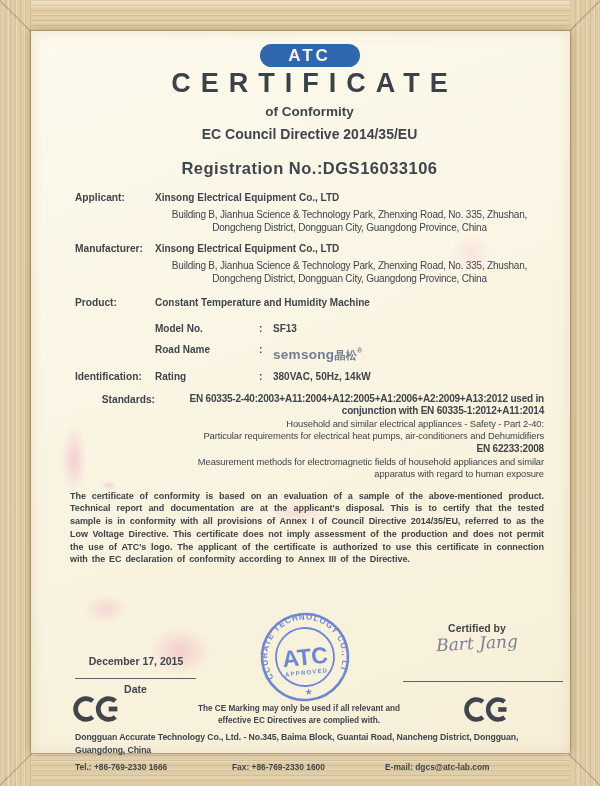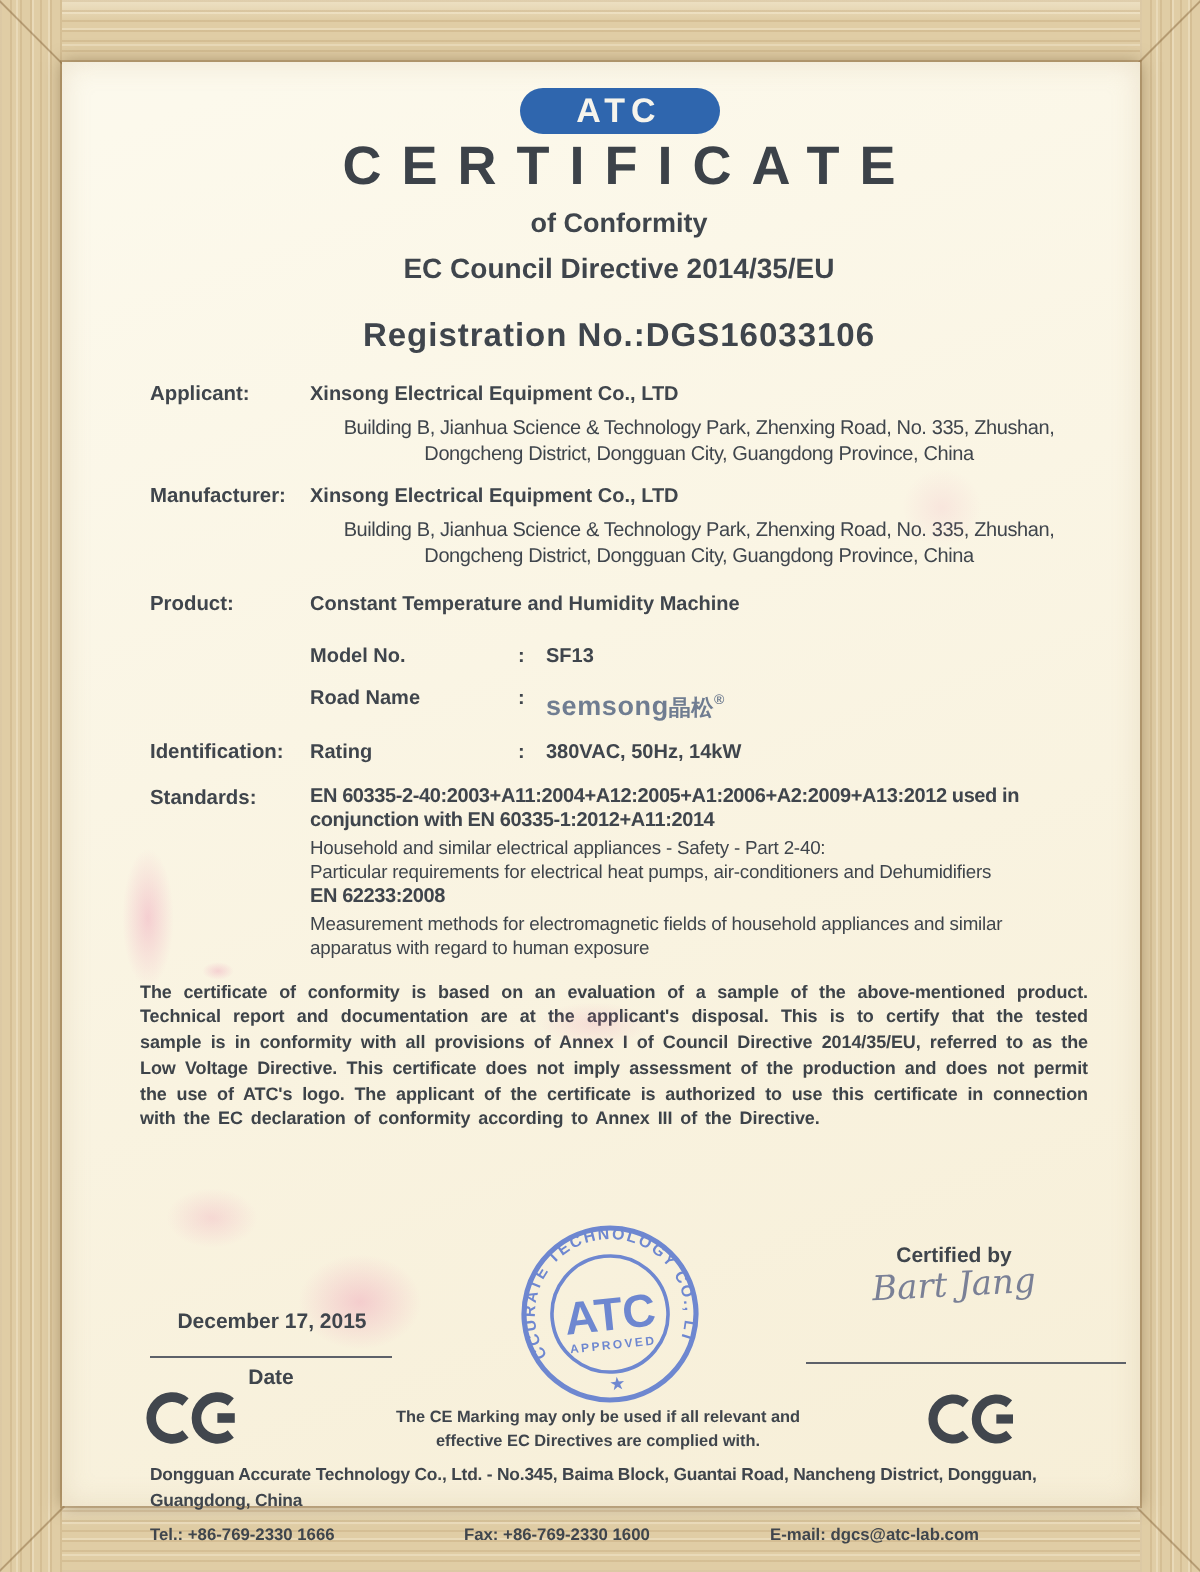--- a/index.html
+++ b/index.html
@@ -58,21 +58,21 @@
   
   .row { display:flex; margin-top:0; }
   .lbl { flex:none; width:80px; font-weight:bold; font-size:10.2px; line-height:13.5px; }
   .val { flex:1; min-width:0; }
   .org-name { font-weight:bold; font-size:10px; line-height:13.5px; white-space:nowrap; }
   .addr { margin-top:3px; font-size:10px; line-height:13.4px; letter-spacing:-.2px; white-space:nowrap;text-align:center; }
   .row-applicant { margin-top:13px; }
   .row-manufacturer { margin-top:8px; }
   .row-product { margin-top:10px; }
   .row-identification { margin-top:13px;align-items:flex-end; }
-  .row-standards { margin-top:9px; }
+  .row-standards { margin-top:9px;text-align:right; }
 
   .id-row { display:flex; margin-bottom:7px; }
   .id-name { flex:none; width:104px; font-weight:bold; font-size:10px; line-height:14px; }
   .id-colon { flex:none; width:14px; font-weight:bold; font-size:10px; line-height:14px; }
   .id-val { font-weight:bold; font-size:10px; line-height:14px; }
   .brand { font-weight:bold; font-size:13.5px; line-height:15px; color:#707d91; letter-spacing:.3px; }
   .brand .cjk { font-size:11px; }
   .brand sup { font-size:7px; vertical-align:super; }
 
   .std-line  { font-size:9.4px; line-height:12.6px; letter-spacing:-.1px; }

